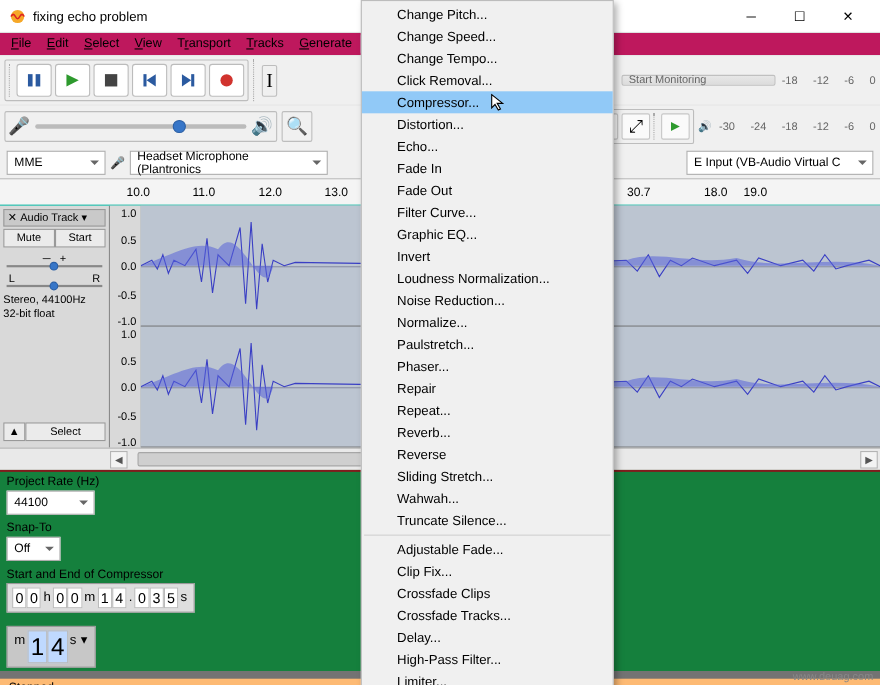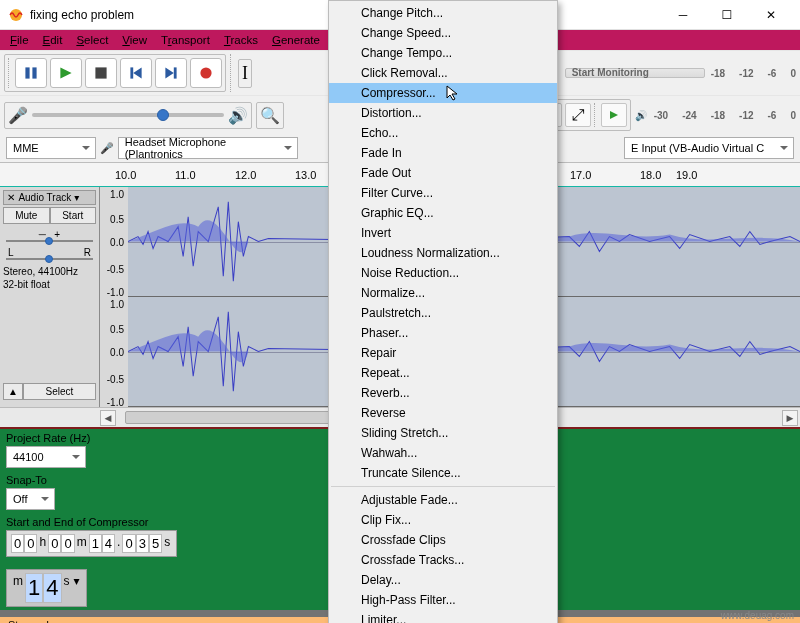--- a/index.html
+++ b/index.html
@@ -15,21 +15,21 @@
   .menubar .mitem.open { background:#cce8ff; }
   .toolbar-row { display:flex; align-items:center; padding:3px 4px; gap:4px; background:#f0f0f0; border-top:1px solid #e6e6e6; }
   .toolbox { background:#f0f0f0; border:1px solid #bdbdbd; padding:3px; display:flex; align-items:center; gap:3px; border-radius:2px; }
   .sep { width:4px; border-left:1px dotted #aaa; align-self:stretch; }
   .tbtn { width:32px; height:30px; background:#fff; border:1px solid #bcbcbc; display:flex; align-items:center; justify-content:center; border-radius:3px; }
   .tbtn svg { width:14px;height:14px; }
   .icon-btn { width:26px; height:24px; display:flex; align-items:center; justify-content:center; border:1px solid #c6c6c6; background:#fafafa; border-radius:2px; }
   .slider-wrap { display:flex; align-items:center; gap:4px; flex:1; }
   .hslider { flex:1; height:4px; background:#bbb; position:relative; border-radius:2px; }
   .hslider .thumb { position:absolute; top:-4px; width:12px; height:12px; background:#3776c8; border:1px solid #2a5fa5; border-radius:50%; }
-  .meter { display:flex; align-items:center; gap:6px; font-size:10px; color:#555;font-weight:bold; }
+  .meter { display:flex; align-items:center; gap:6px; font-size:10px; color:#555; }
   .meter .bar { height:10px; width:140px; background:linear-gradient(#e7e7e7,#dcdcdc); border:1px solid #c0c0c0; border-radius:2px; position:relative; }
   .meter .txt { font-size:10px; position:absolute; left:6px; top:-2px; color:#666; }
   .meter .numbers { display:flex; gap:14px; font-size:10px; color:#666; }
   .device-row { display:flex; align-items:center; gap:4px; padding:3px 6px; font-size:11px; }
   .combo { background:#fff; border:1px solid #adadad; height:22px; display:flex; align-items:center; padding:0 16px 0 6px; font-size:11px; color:#000; position:relative; }
   .combo::after { content:""; position:absolute; right:5px; top:8px; border:4px solid transparent; border-top-color:#666; }
   .ruler { height:25px; background:#f4f4f4; border-top:1px solid #bdbdbd; border-bottom:1px solid #14b8a6; position:relative; font-size:11px; }
   .ruler .lbl { position:absolute; top:6px; font-size:11px; }
   .trackarea { display:flex; background:#808080; }
   .trackpanel { width:100px; background:#d9d9d9; border-right:1px solid #8a8a8a; font-size:10px; padding:3px; }
@@ -189,21 +189,21 @@
   <div class="combo" style="width:180px">Headset Microphone (Plantronics</div>
   <div style="flex:1"></div>
   <div class="combo" style="width:170px">E Input (VB-Audio Virtual C</div>
 </div>
 
 <div class="ruler">
   <span class="lbl" style="left:115px">10.0</span>
   <span class="lbl" style="left:175px">11.0</span>
   <span class="lbl" style="left:235px">12.0</span>
   <span class="lbl" style="left:295px">13.0</span>
-  <span class="lbl" style="left:570px">17.0</span>
+  <span class="lbl" style="left:570px">30.7</span>
   <span class="lbl" style="left:640px">18.0</span>
   <span class="lbl" style="left:676px">19.0</span>
 </div>
 
 <div class="trackarea">
   <div class="trackpanel">
     <div class="hdr">✕ <span>Audio Track</span> ▾</div>
     <div class="row-btns">
       <div class="sm">Mute</div>
       <div class="sm">Start</div>

